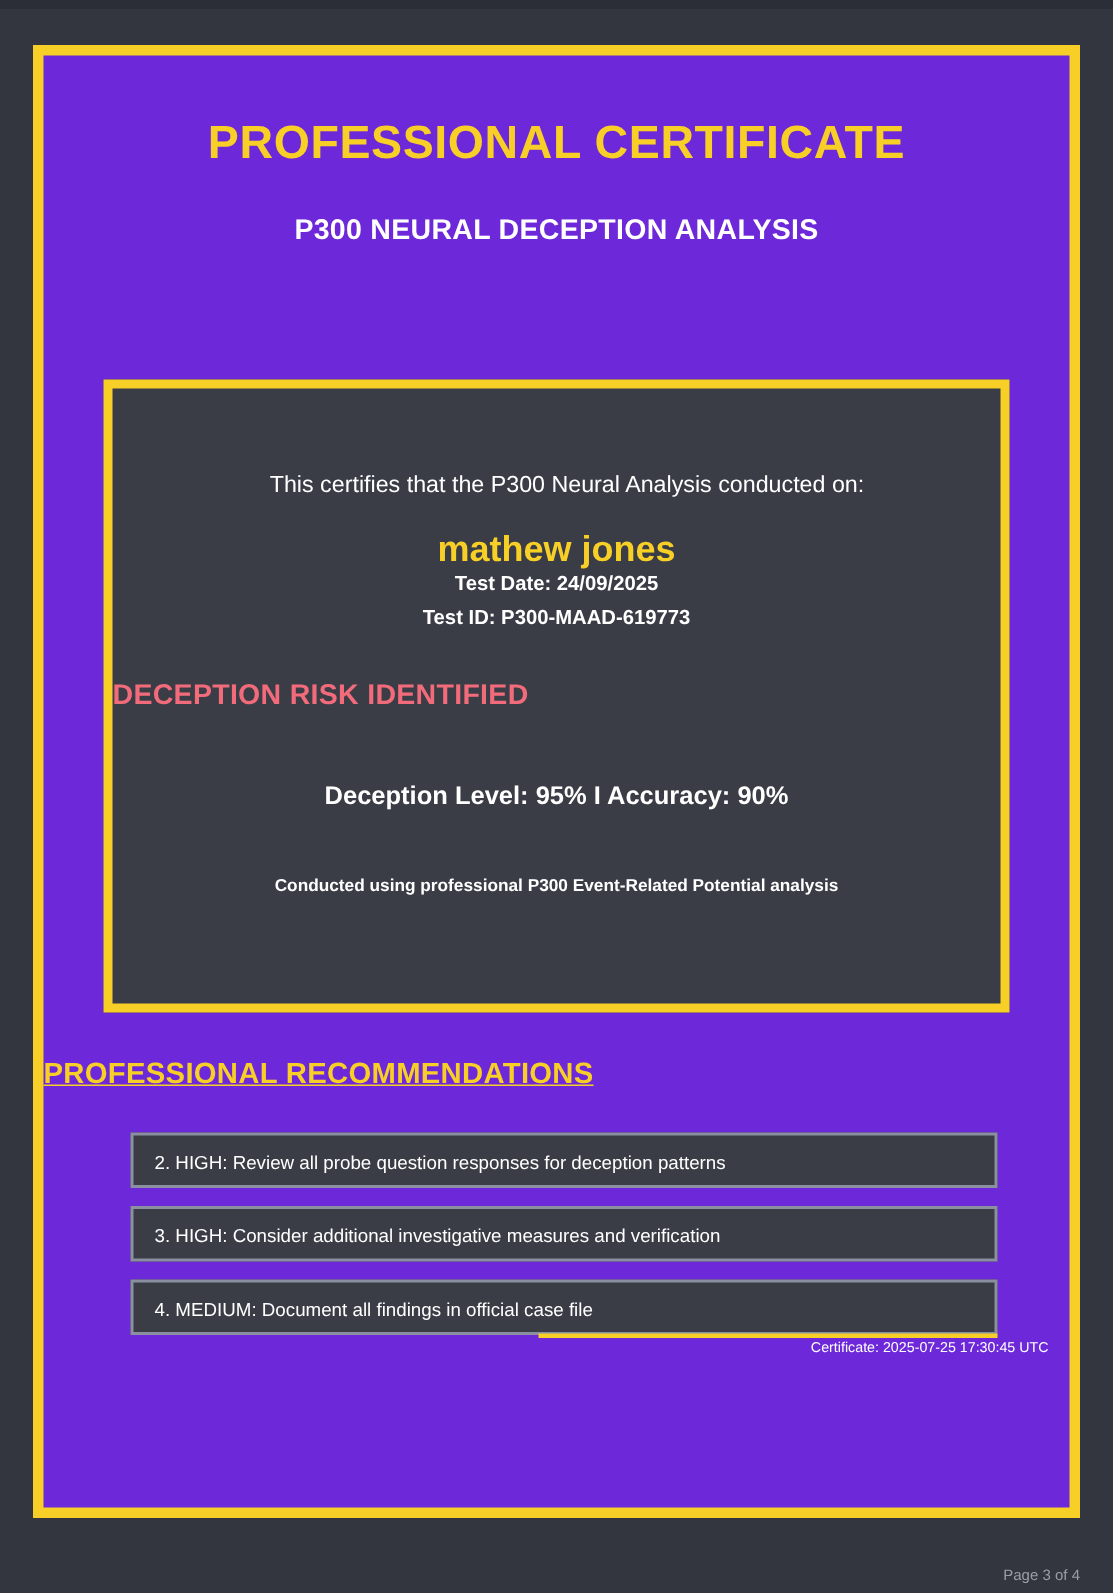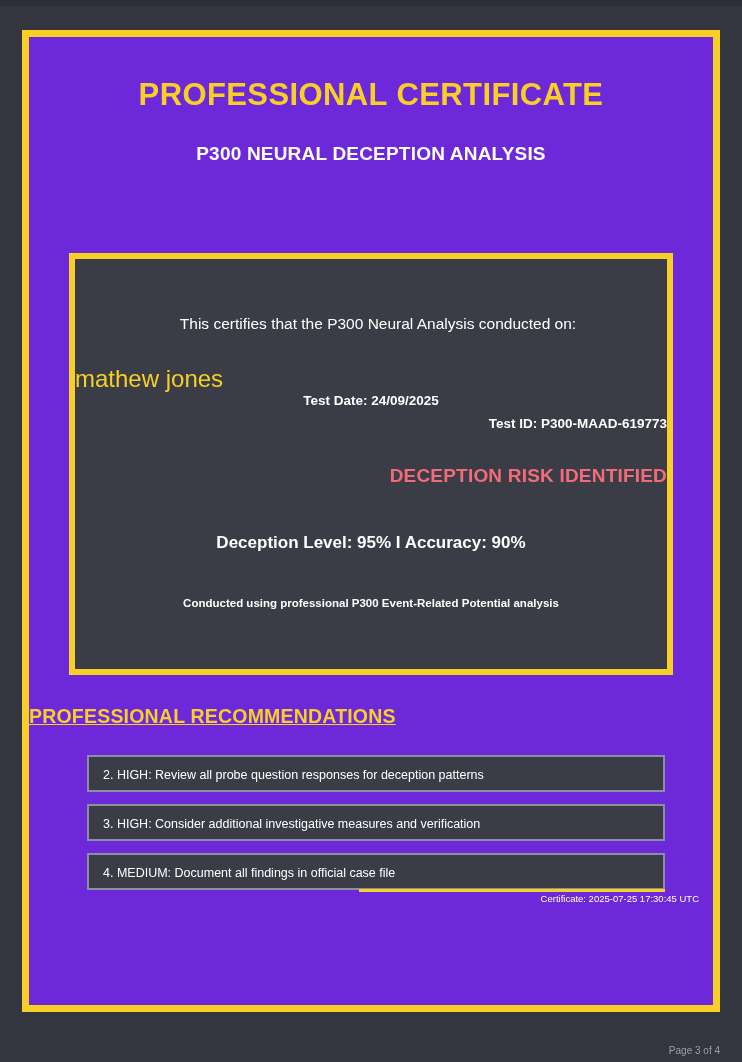--- a/index.html
+++ b/index.html
@@ -63,35 +63,36 @@
     background: #3a3d46;
   }
   .certifies {
     margin-top: 56px;
     text-align: center;
     color: #ffffff;
     font-size: 15.5px;
     padding-left: 14px;
   }
   .subject-name {
-    margin-top: 32px;
+    margin-top: 20px;
+    text-align: center;
     color: #f7cf26;
     font-size: 24px;
-    font-weight: normal;
+    font-weight: bold;
   }
   .meta-line {
     text-align: center;
     color: #ffffff;
     font-size: 13.5px;
     font-weight: bold;
   }
-  .meta-line.second { margin-top: 8px; text-align: right; }
+  .meta-line.second { margin-top: 8px; }
   .verdict {
     margin-top: 34px;
-    text-align: right;
+    text-align: left;
     color: #f26b7a;
     font-size: 19px;
     font-weight: bold;
     letter-spacing: 0.2px;
   }
   .levels {
     margin-top: 46px;
     text-align: center;
     color: #ffffff;
     font-size: 17px;

